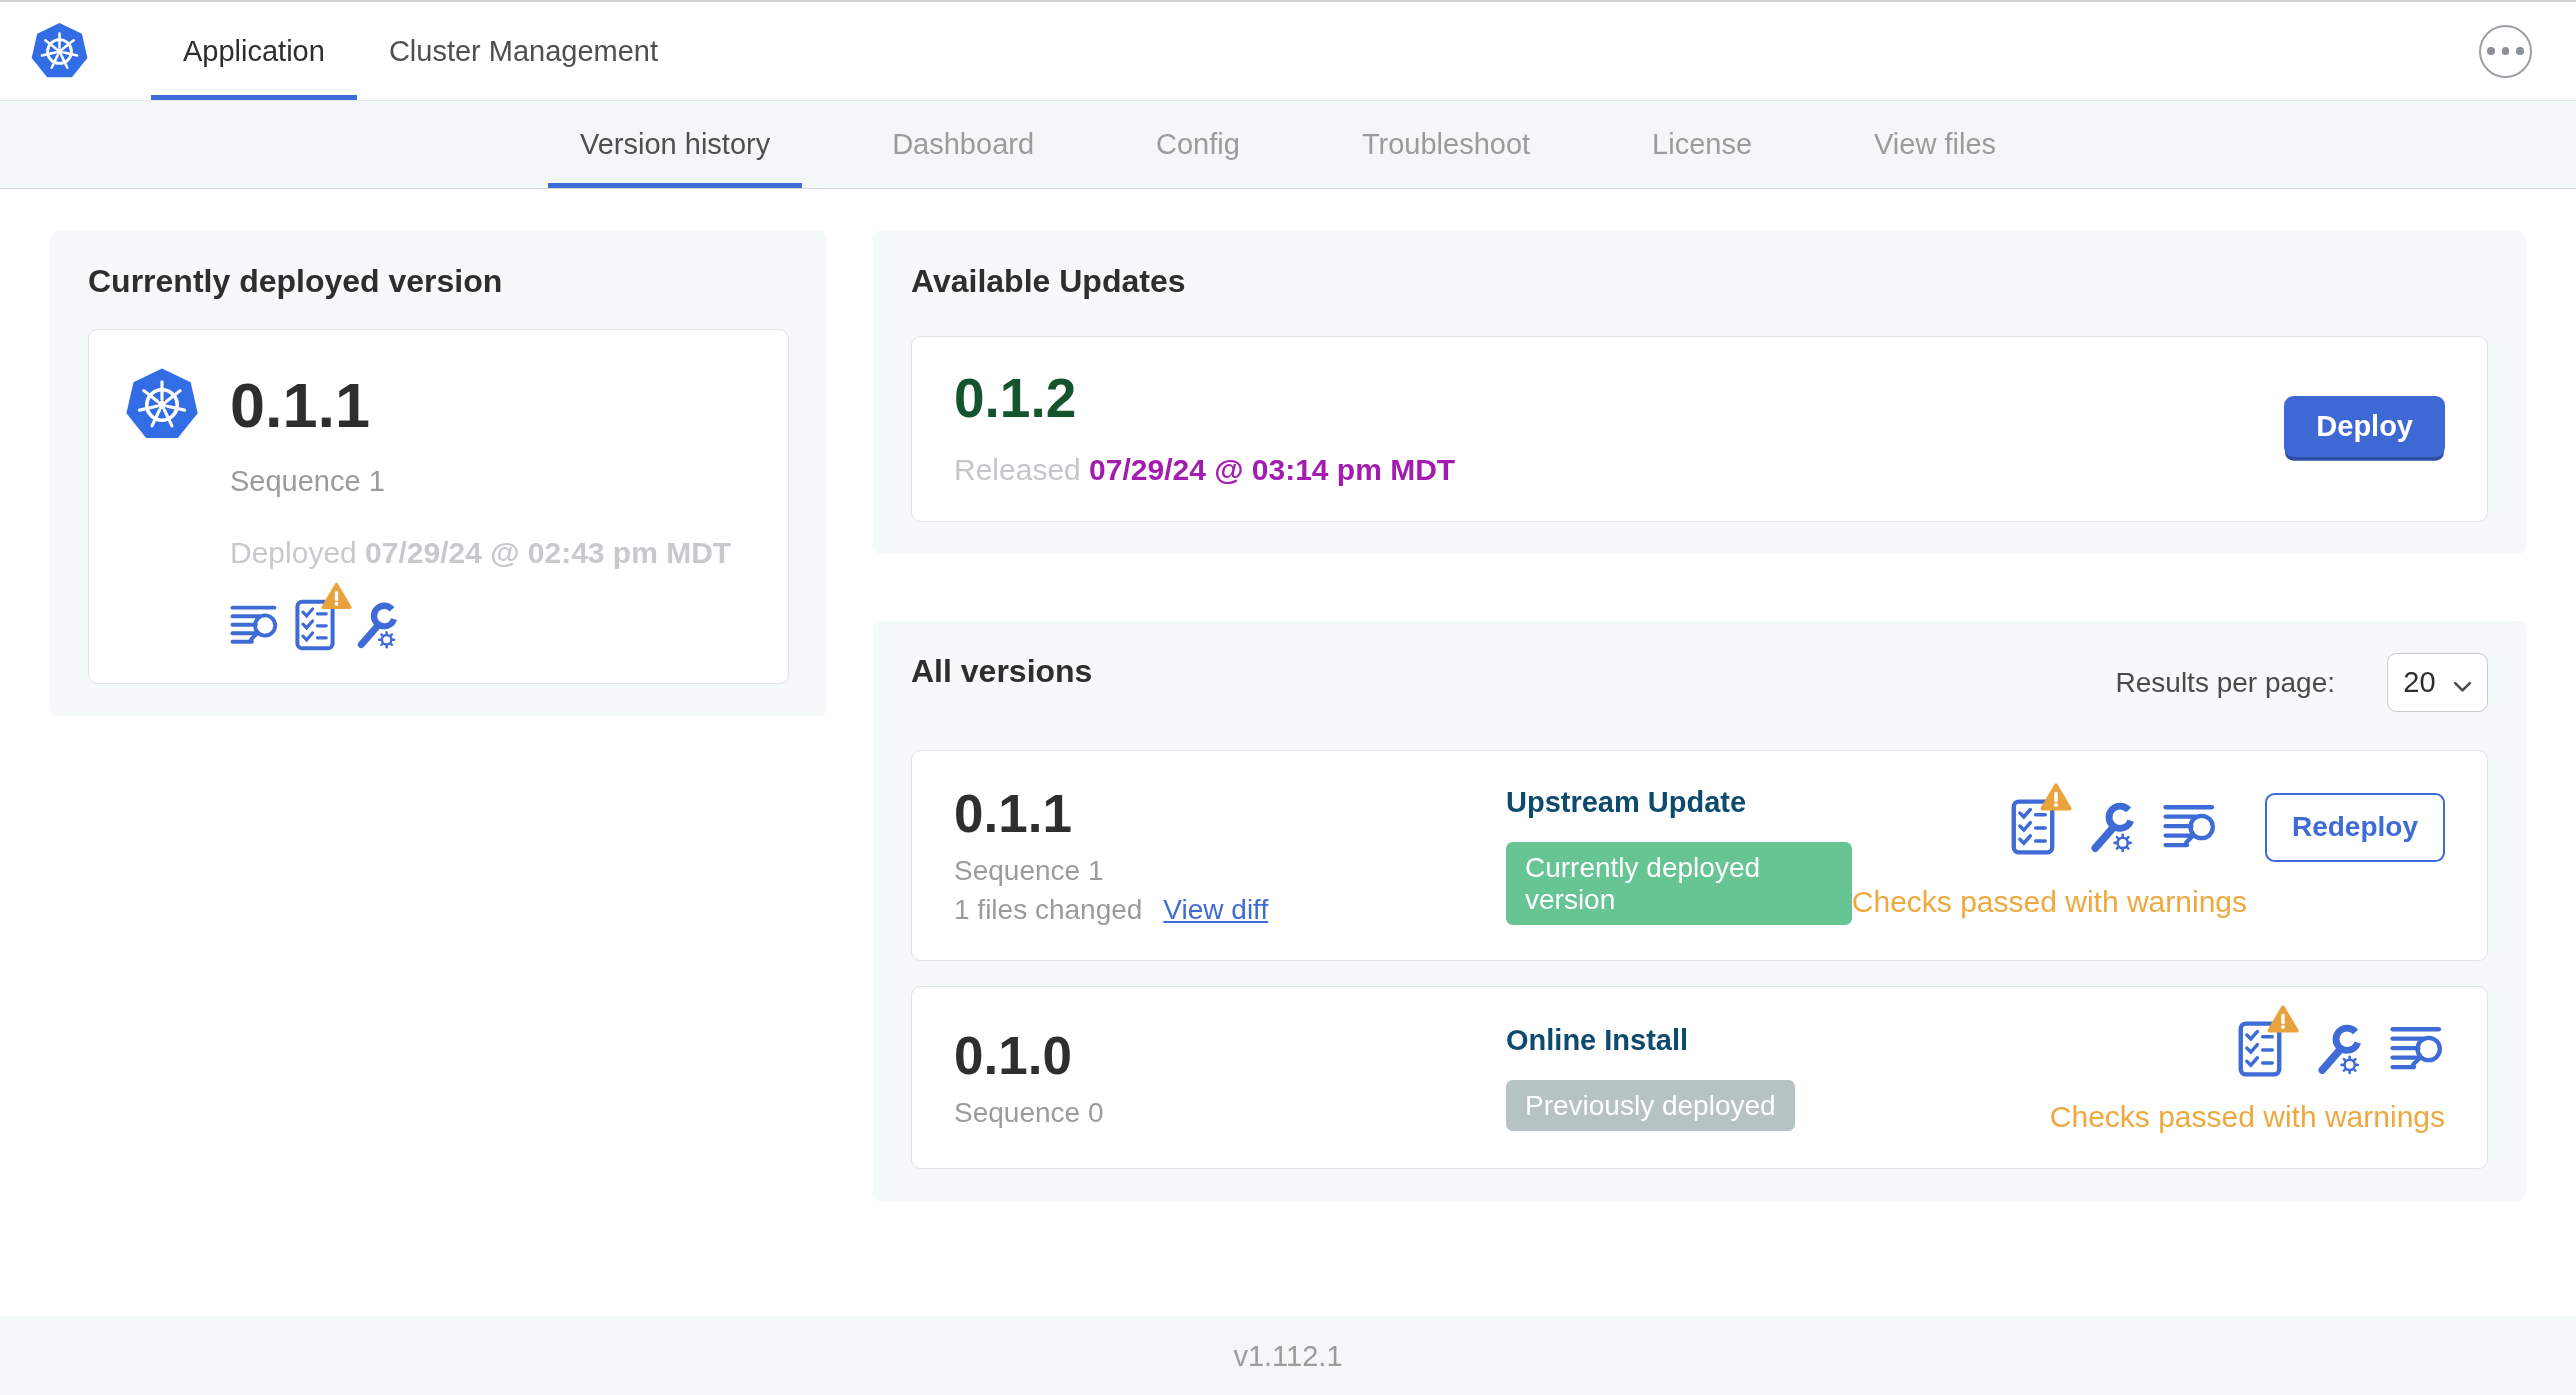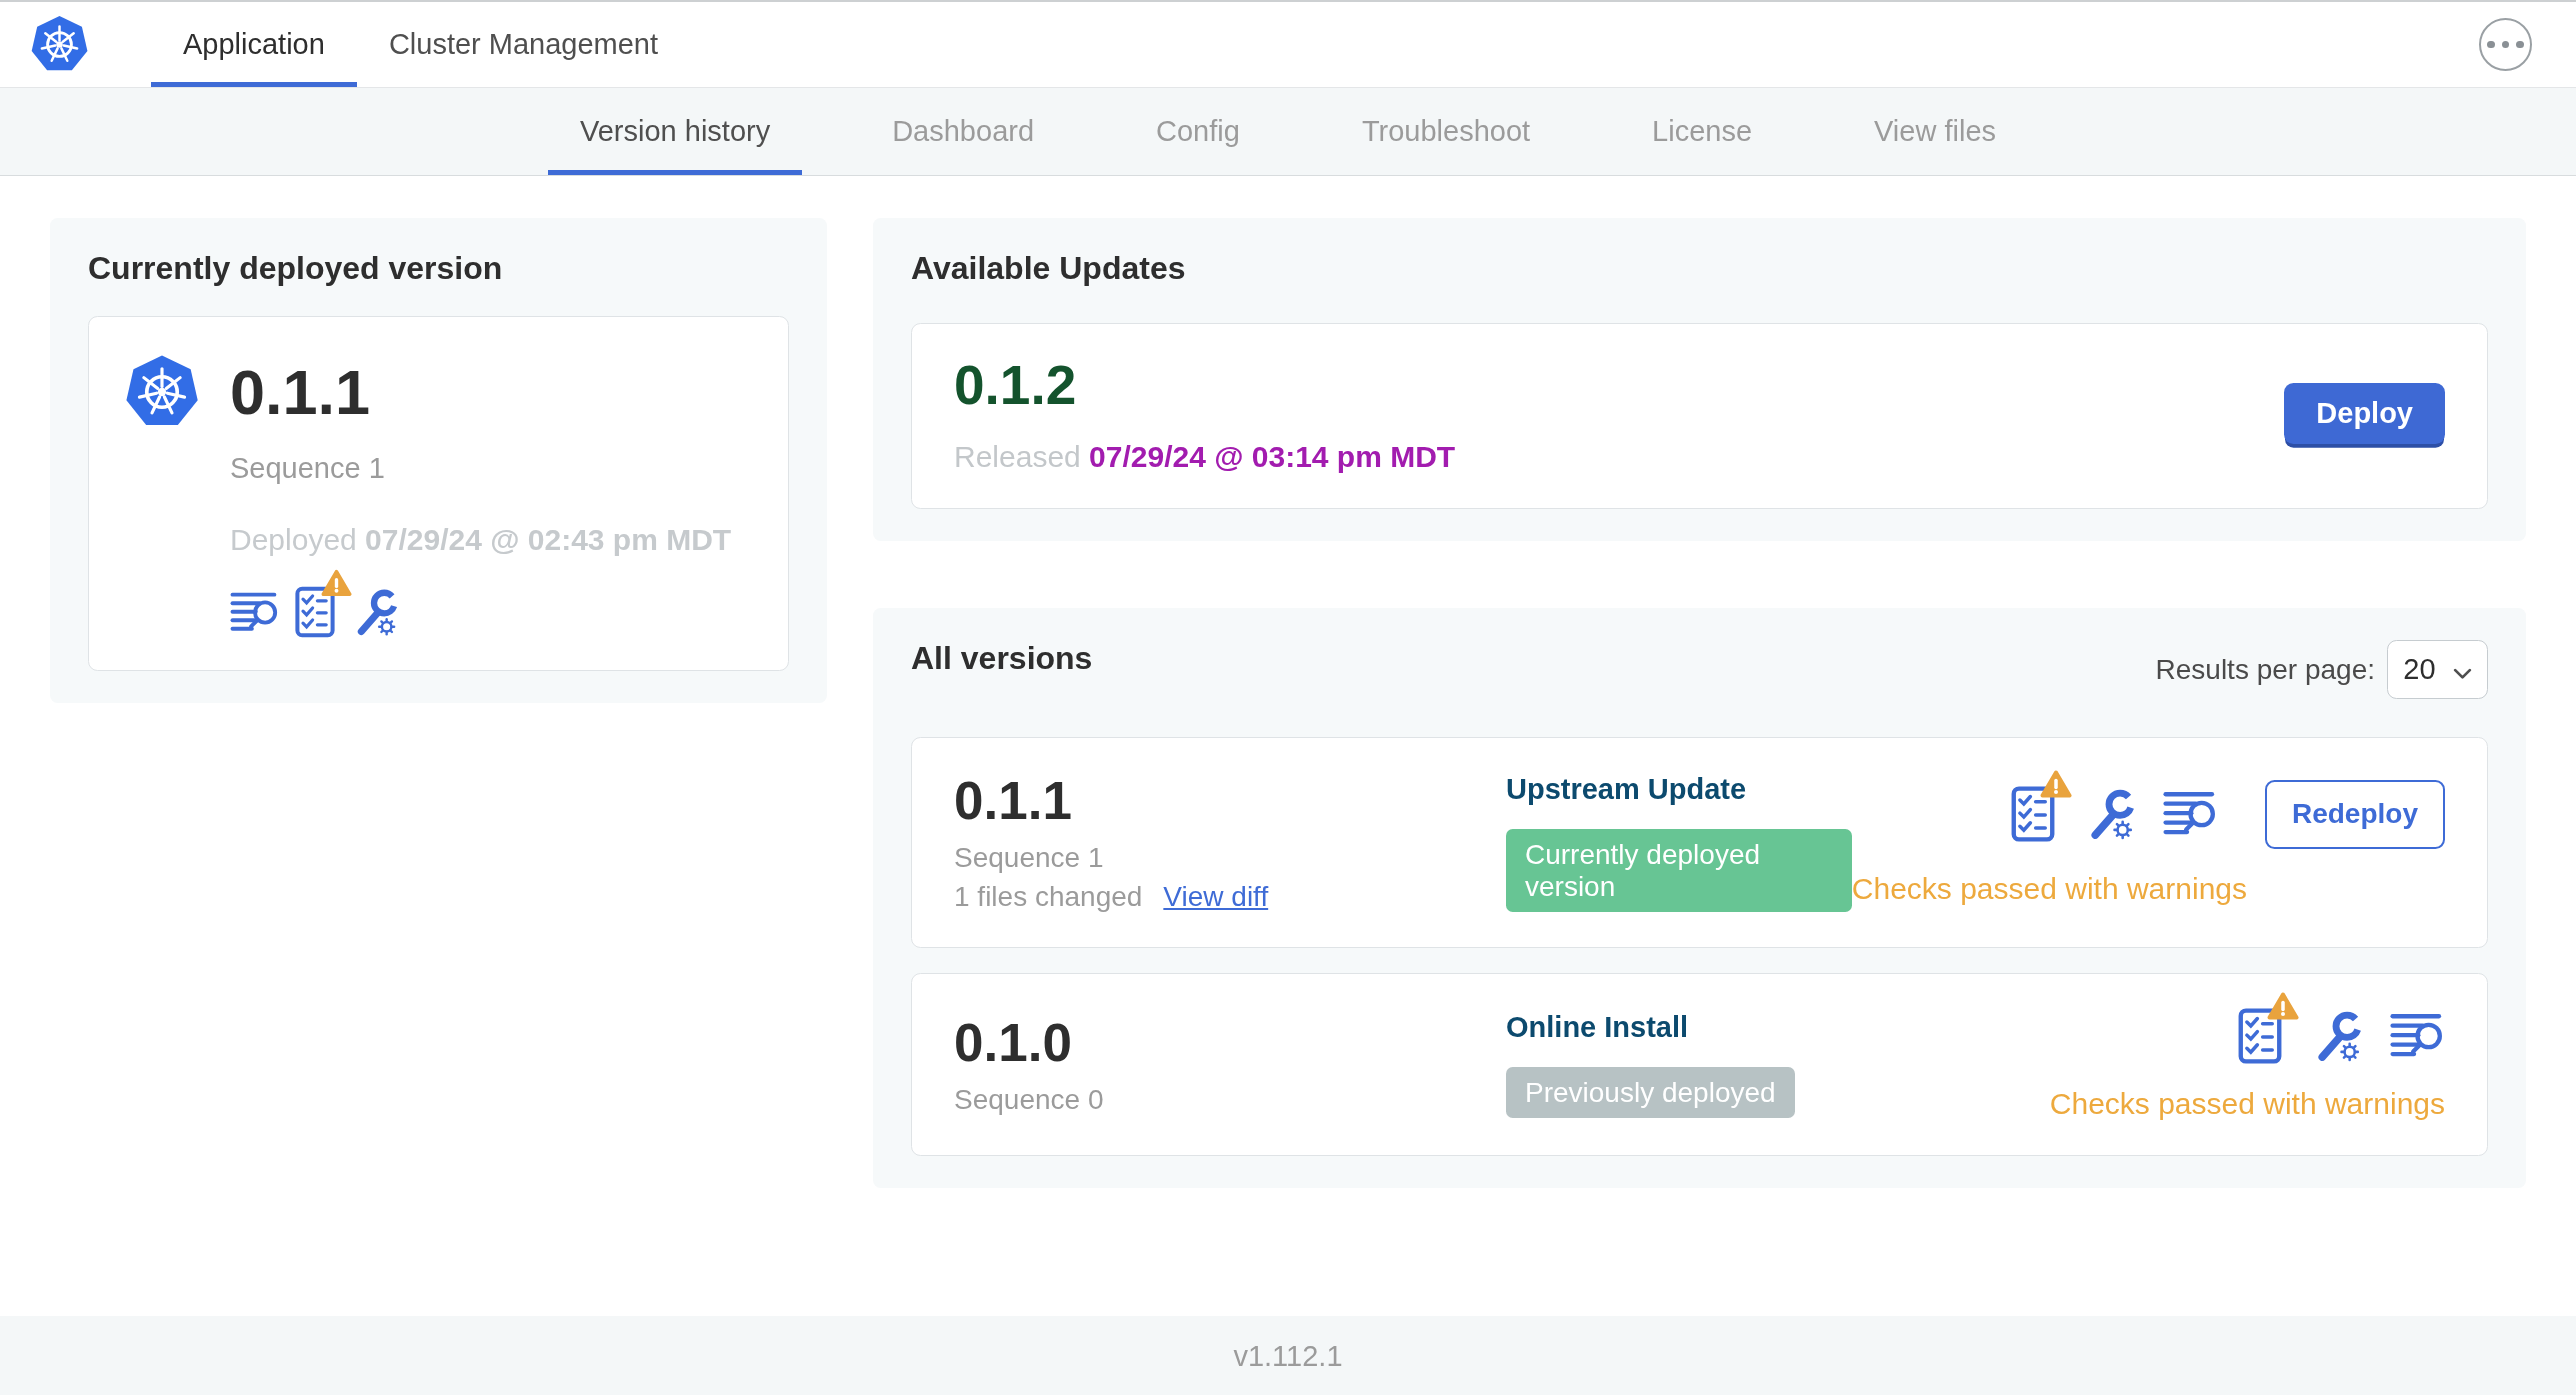--- a/index.html
+++ b/index.html
@@ -6,21 +6,21 @@
   html,body { width:2576px; height:1396px; }
   body {
     font-family:"Liberation Sans","DejaVu Sans",sans-serif;
     background:#ffffff; color:#323232;
     display:flex; flex-direction:column;
     border-top:2.9px solid #cdd0d2;
     overflow:hidden;
   }
   
   .header {
-    height:86px; background:#fff; border-bottom:1px solid #e4e6e8;
+    height:99px; background:#fff; border-bottom:1px solid #e4e6e8;
     display:flex; align-items:center; padding:0 44px 0 29px; flex:0 0 auto;
   }
   .logo { width:61px; height:61px; margin-right:61px; display:flex; }
   .top-tabs { display:flex; height:100%; }
   .top-tab {
     height:100%; display:flex; align-items:center; padding:5.7px 32px 0 32px;
     font-size:29px; color:#4f4f4f; border-bottom:5.7px solid transparent; cursor:pointer;
   }
   .top-tab.active { color:#2e2e2e; border-bottom-color:#3e6bd6; }
   .spacer { flex:1; }
@@ -75,21 +75,21 @@
     border:none; border-radius:9.5px; padding:0 32px; height:61px; cursor:pointer;
     box-shadow:0 4.8px 0 -1px #2d4fa6;
   }
   
   .av-header { display:flex; align-items:flex-start; justify-content:space-between; }
   .rpp { display:flex; align-items:center; gap:12px; }
   .rpp-label { font-size:28px; color:#4a4a4a; }
   .select {
     width:101px; height:59px; background:#fff; border:1.9px solid #c6ccd0; border-radius:9.5px;
     display:flex; align-items:center; justify-content:space-between; padding:0 15.3px;
-    font-size:29px; color:#2e2e2e; cursor:pointer;
+    font-size:29px; color:#2e2e2e; cursor:pointer;margin-left:40px;
   }
   .version-item {
     background:#fff; border:1px solid #dfe3e6; border-radius:9.5px;
     padding:34px 42px; display:flex; align-items:center;
   }
   .version-item + .version-item { margin-top:25px; }
   .vi-col1 { width:552px; flex:0 0 auto; }
   .vi-version { font-size:53px; font-weight:bold; color:#2e2e2e; line-height:1.1; }
   .vi-seq { font-size:28px; color:#9b9b9b; margin-top:11.5px; }
   .vi-files { font-size:28px; color:#9b9b9b; margin-top:7.6px; display:flex; gap:21px; align-items:center; }

